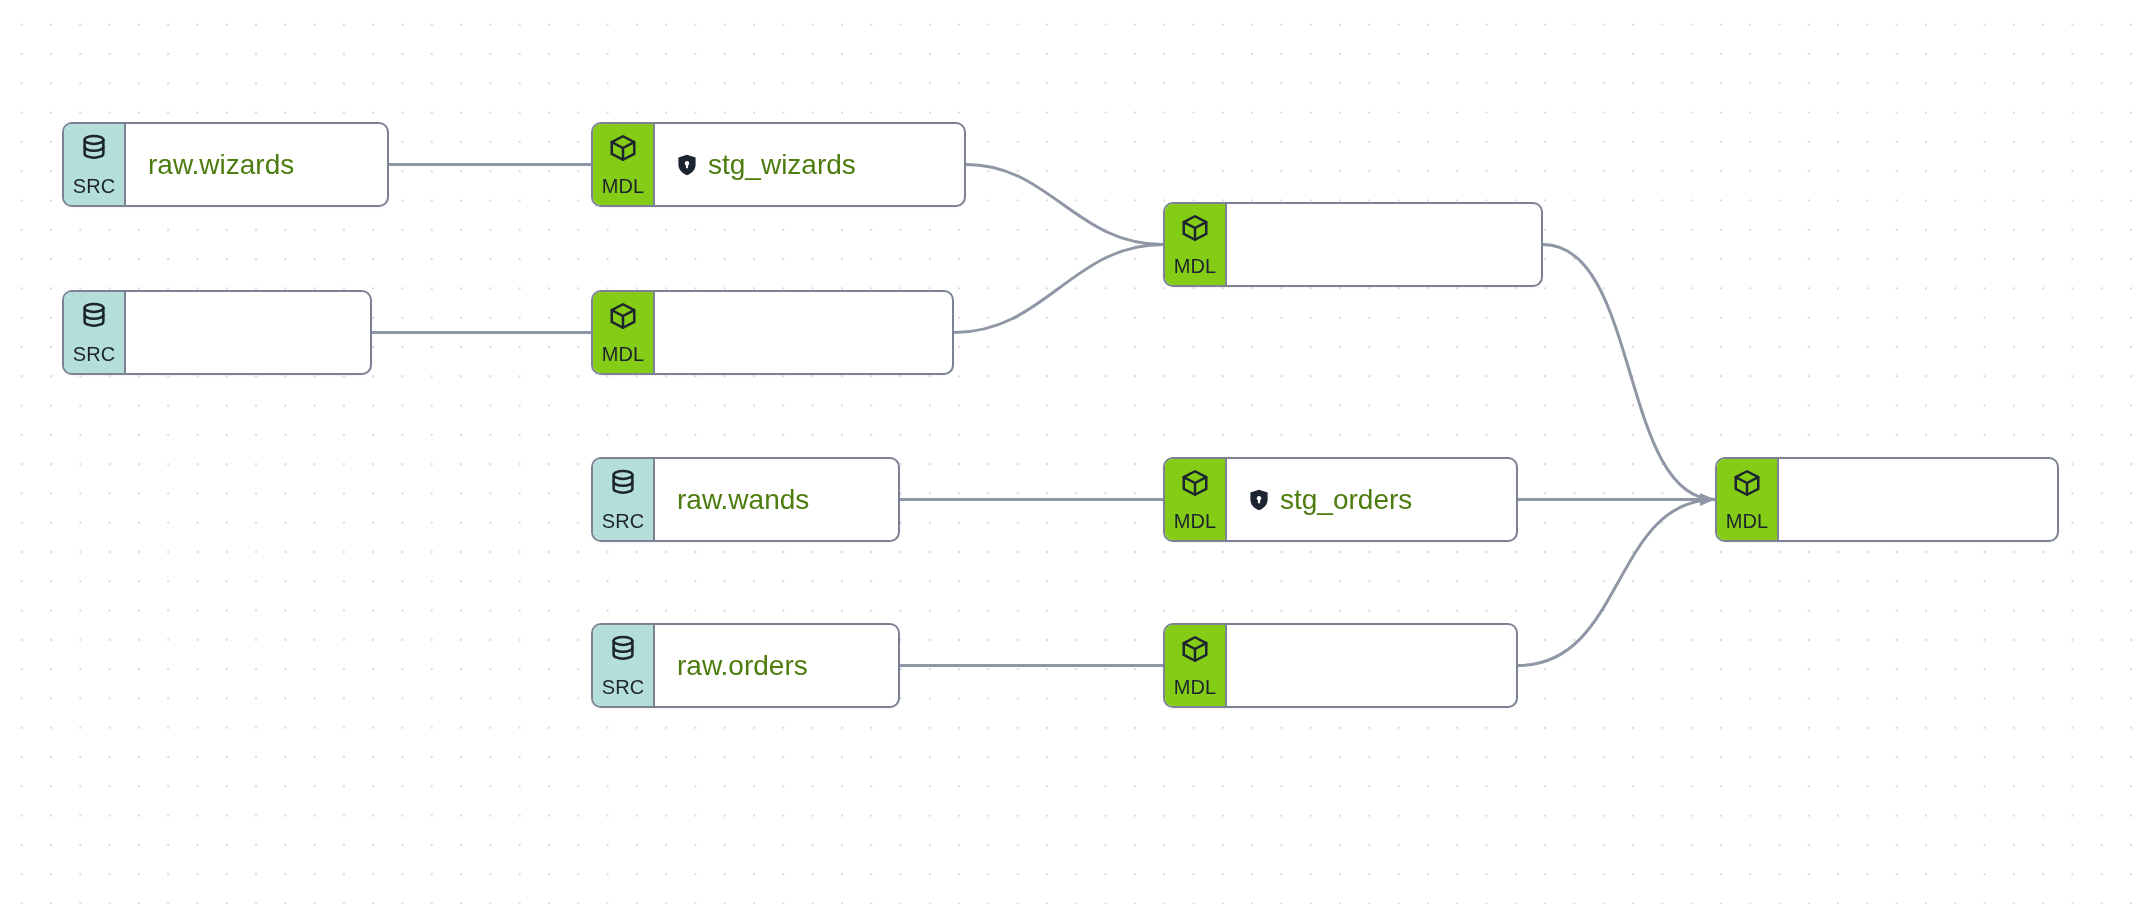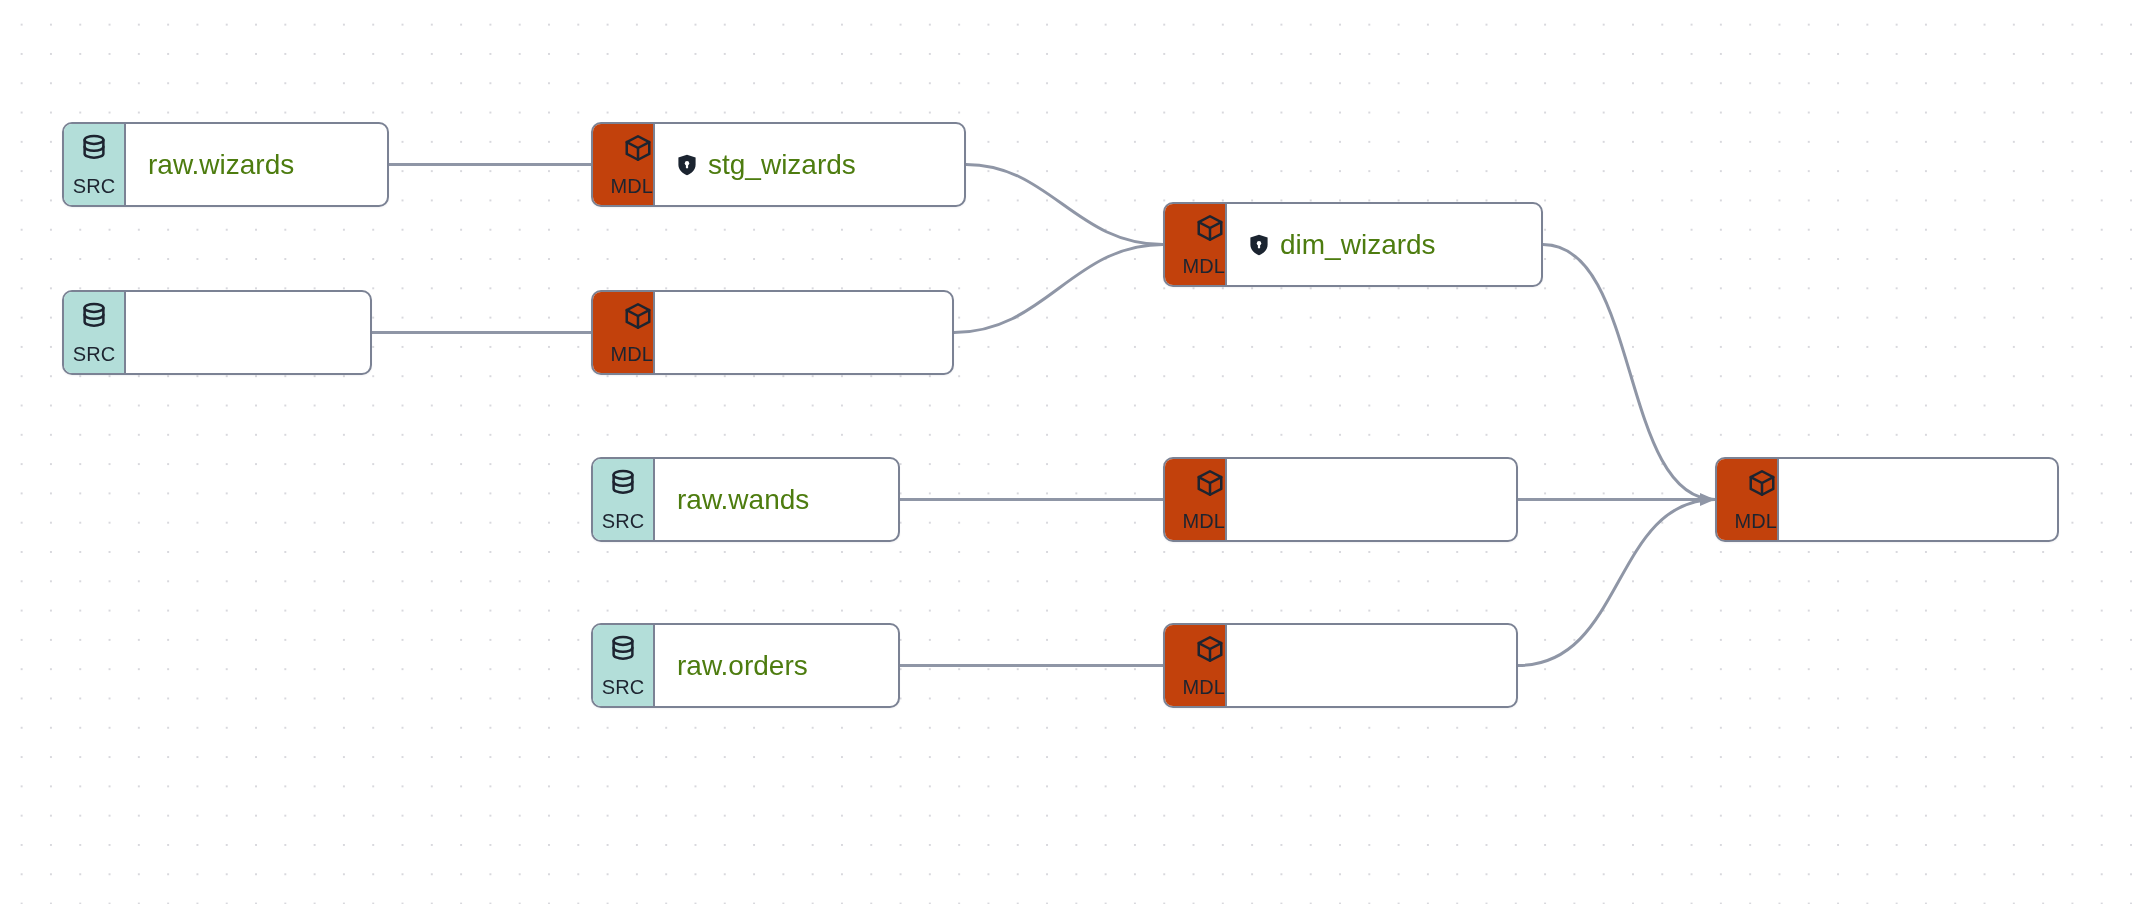--- a/index.html
+++ b/index.html
@@ -52,21 +52,21 @@
     flex-direction: column;
     align-items: center;
     justify-content: center;
     gap: 13px;
     border-right: 2px solid #7b8294;
     box-sizing: border-box;
     padding-top: 4px;
     padding-bottom: 4px;
   }
   .node.src .node-badge { background: #b3ded9; }
-  .node.mdl .node-badge { background: #c2410c; align-items: flex-end; }
+  .node.mdl .node-badge { background: #84cc16; }
 
   .badge-icon {
     display: block;
     width: 30px;
     height: 30px;
     line-height: 0;
   }
   .badge-icon svg { display: block; width: 30px; height: 30px; }
 
   .badge-text {
@@ -231,55 +231,55 @@
     <div class="node-badge">
       <span class="badge-icon">
             <svg viewBox="0 0 24 24" fill="none" stroke="#1d2430" stroke-width="2" stroke-linecap="round" stroke-linejoin="round">
               <path d="M12 2.6 L21 7.3 V16.7 L12 21.4 L3 16.7 V7.3 Z"></path>
               <path d="M3 7.3 L12 12 L21 7.3"></path>
               <path d="M12 12 V21.4"></path>
             </svg>
           </span>
       <span class="badge-text">MDL</span>
     </div>
-  </div>
-
-  <div class="node mdl" style="left: 1163px; top: 623px; width: 355px; height: 85px;">
-    <div class="node-badge">
-      <span class="badge-icon">
-            <svg viewBox="0 0 24 24" fill="none" stroke="#1d2430" stroke-width="2" stroke-linecap="round" stroke-linejoin="round">
-              <path d="M12 2.6 L21 7.3 V16.7 L12 21.4 L3 16.7 V7.3 Z"></path>
-              <path d="M3 7.3 L12 12 L21 7.3"></path>
-              <path d="M12 12 V21.4"></path>
-            </svg>
-          </span>
-      <span class="badge-text">MDL</span>
-    </div>
-  </div>
-
-  <div class="node mdl" style="left: 1163px; top: 202px; width: 380px; height: 85px;">
-    <div class="node-badge">
-      <span class="badge-icon">
-            <svg viewBox="0 0 24 24" fill="none" stroke="#1d2430" stroke-width="2" stroke-linecap="round" stroke-linejoin="round">
-              <path d="M12 2.6 L21 7.3 V16.7 L12 21.4 L3 16.7 V7.3 Z"></path>
-              <path d="M3 7.3 L12 12 L21 7.3"></path>
-              <path d="M12 12 V21.4"></path>
-            </svg>
-          </span>
-      <span class="badge-text">MDL</span>
-    </div>
     <div class="node-body">
       <span class="lock-icon">
             <svg viewBox="0 0 20 22" fill="#1b2430">
               <path d="M10 0.8 L18.6 3.6 V10.6 C18.6 16 14.6 19.8 10 21.2 C5.4 19.8 1.4 16 1.4 10.6 V3.6 Z"></path>
               <circle cx="10" cy="9.2" r="2.2" fill="#ffffff"></circle>
               <path d="M8.9 9.2 h2.2 v5.0 h-2.2 Z" fill="#ffffff"></path>
             </svg>
           </span>
-      <span class="node-label">dim_wizards</span>
+      <span class="node-label">stg_orders</span>
+    </div>
+  </div>
+
+  <div class="node mdl" style="left: 1163px; top: 623px; width: 355px; height: 85px;">
+    <div class="node-badge">
+      <span class="badge-icon">
+            <svg viewBox="0 0 24 24" fill="none" stroke="#1d2430" stroke-width="2" stroke-linecap="round" stroke-linejoin="round">
+              <path d="M12 2.6 L21 7.3 V16.7 L12 21.4 L3 16.7 V7.3 Z"></path>
+              <path d="M3 7.3 L12 12 L21 7.3"></path>
+              <path d="M12 12 V21.4"></path>
+            </svg>
+          </span>
+      <span class="badge-text">MDL</span>
+    </div>
+  </div>
+
+  <div class="node mdl" style="left: 1163px; top: 202px; width: 380px; height: 85px;">
+    <div class="node-badge">
+      <span class="badge-icon">
+            <svg viewBox="0 0 24 24" fill="none" stroke="#1d2430" stroke-width="2" stroke-linecap="round" stroke-linejoin="round">
+              <path d="M12 2.6 L21 7.3 V16.7 L12 21.4 L3 16.7 V7.3 Z"></path>
+              <path d="M3 7.3 L12 12 L21 7.3"></path>
+              <path d="M12 12 V21.4"></path>
+            </svg>
+          </span>
+      <span class="badge-text">MDL</span>
     </div>
   </div>
 
   <div class="node mdl" style="left: 1715px; top: 457px; width: 344px; height: 85px;">
     <div class="node-badge">
       <span class="badge-icon">
             <svg viewBox="0 0 24 24" fill="none" stroke="#1d2430" stroke-width="2" stroke-linecap="round" stroke-linejoin="round">
               <path d="M12 2.6 L21 7.3 V16.7 L12 21.4 L3 16.7 V7.3 Z"></path>
               <path d="M3 7.3 L12 12 L21 7.3"></path>
               <path d="M12 12 V21.4"></path>

